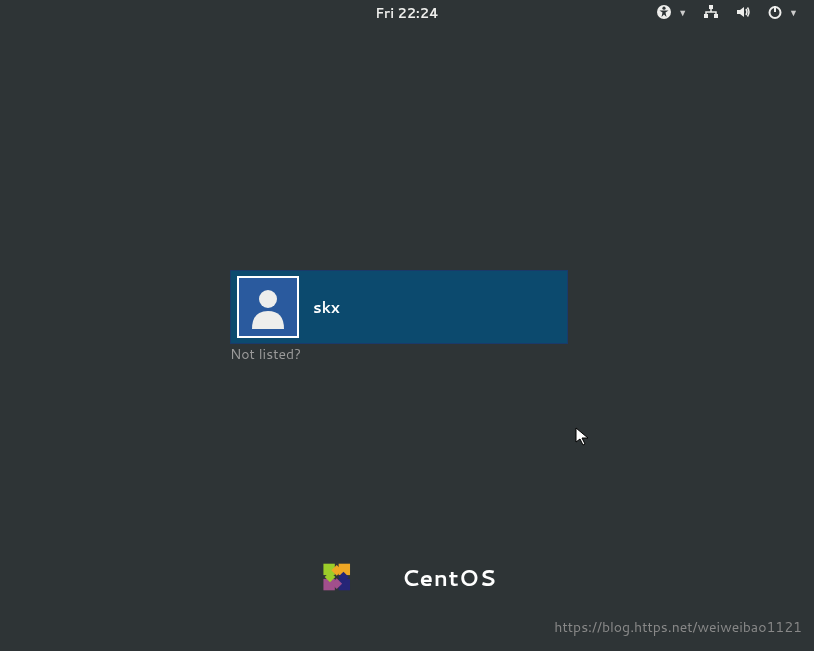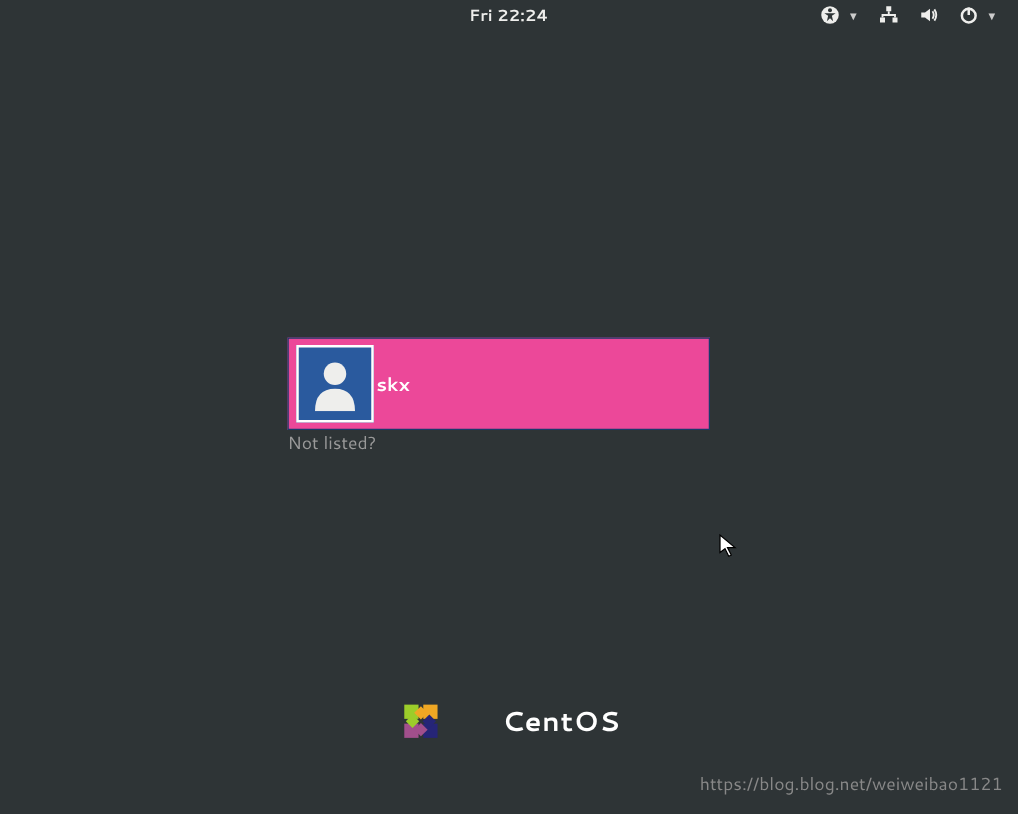--- a/index.html
+++ b/index.html
@@ -43,27 +43,27 @@
     }
     .icon { display: inline-flex; align-items: center; justify-content: center; }
     .chev { font-size: 9px; margin-left: 2px; color: #ccc; }
     .login-area {
       position: absolute;
       left: 230px;
       top: 270px;
       width: 338px;
     }
     .user-row {
-      background: #ec4899;
+      background: #0c4a6e;
       border: 1px solid #1a3a6a;
       height: 74px;
       display: flex;
       align-items: center;
       padding: 6px;
-      gap: 2px;
+      gap: 14px;
       color: #fff;
     }
     .user-avatar-box {
       width: 62px;
       height: 62px;
       border: 2px solid #fff;
       display: flex;
       align-items: center;
       justify-content: center;
       background: #2a5a9e;
@@ -177,19 +177,19 @@
           <rect x="1" y="-9" width="8" height="8" fill="#262577"></rect>
           <rect x="-9" y="1" width="8" height="8" fill="#9ccd2a"></rect>
           <rect x="1" y="1" width="8" height="8" fill="#a14f8c"></rect>
         </g>
       </g>
     </svg>
   </span>
   <span class="brand-text">CentOS</span>
 </div>
 
-<div class="watermark">https://blog.blog.net/weiweibao1121</div>
+<div class="watermark">https://blog.https.net/weiweibao1121</div>
 
 <div class="cursor">
   <svg width="16" height="20" viewBox="0 0 16 20">
       <path d="M1 1 L1 15 L5 12 L8 18 L10 17 L7 11 L13 11 Z" fill="#fff" stroke="#000" stroke-width="1"></path>
     </svg>
 </div>
 
 </body></html>

